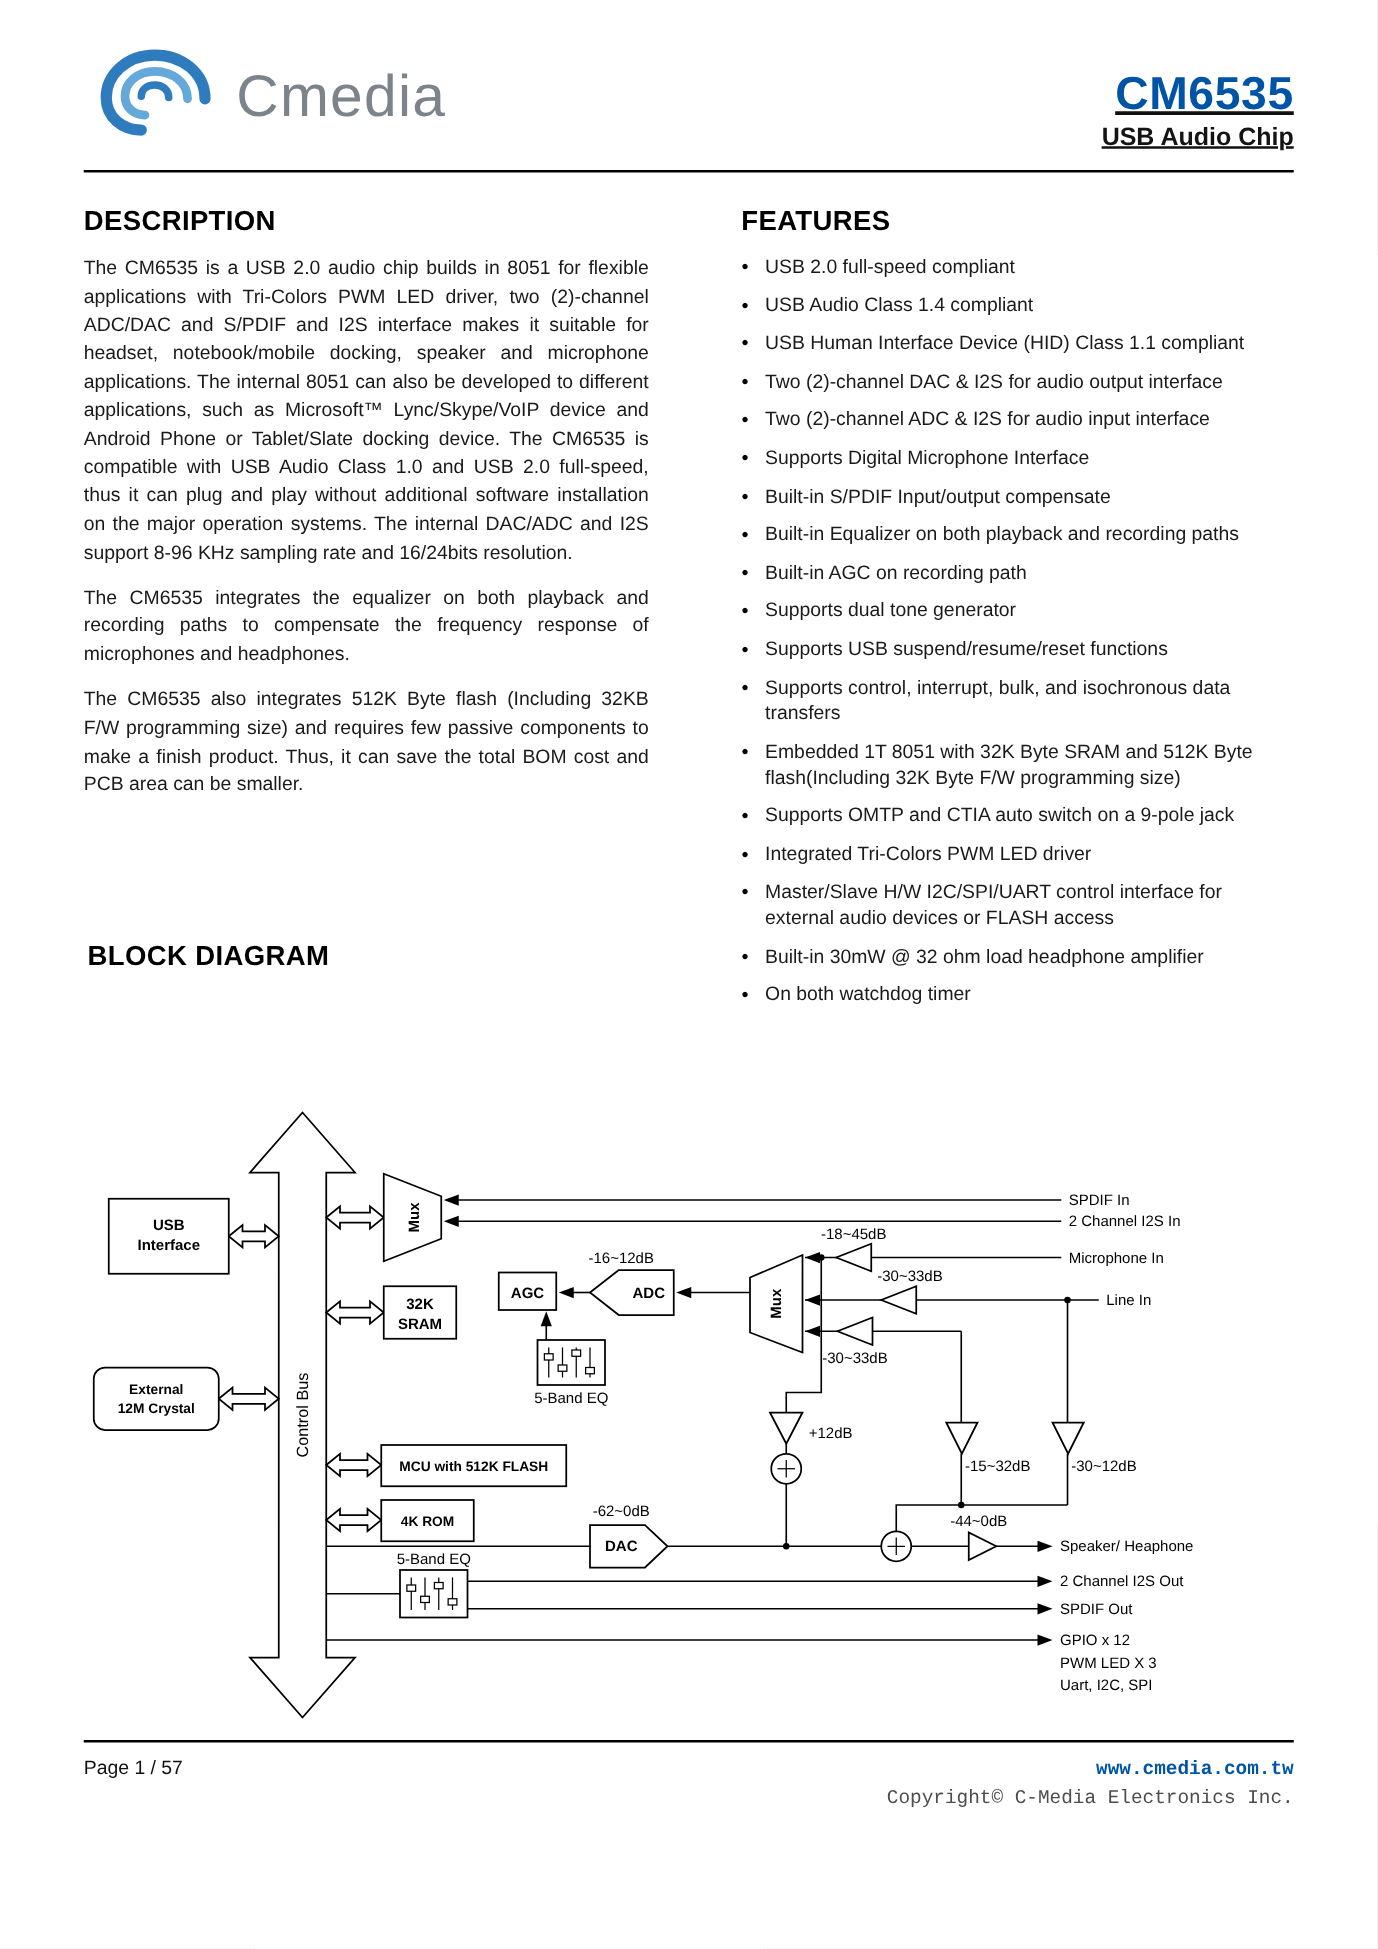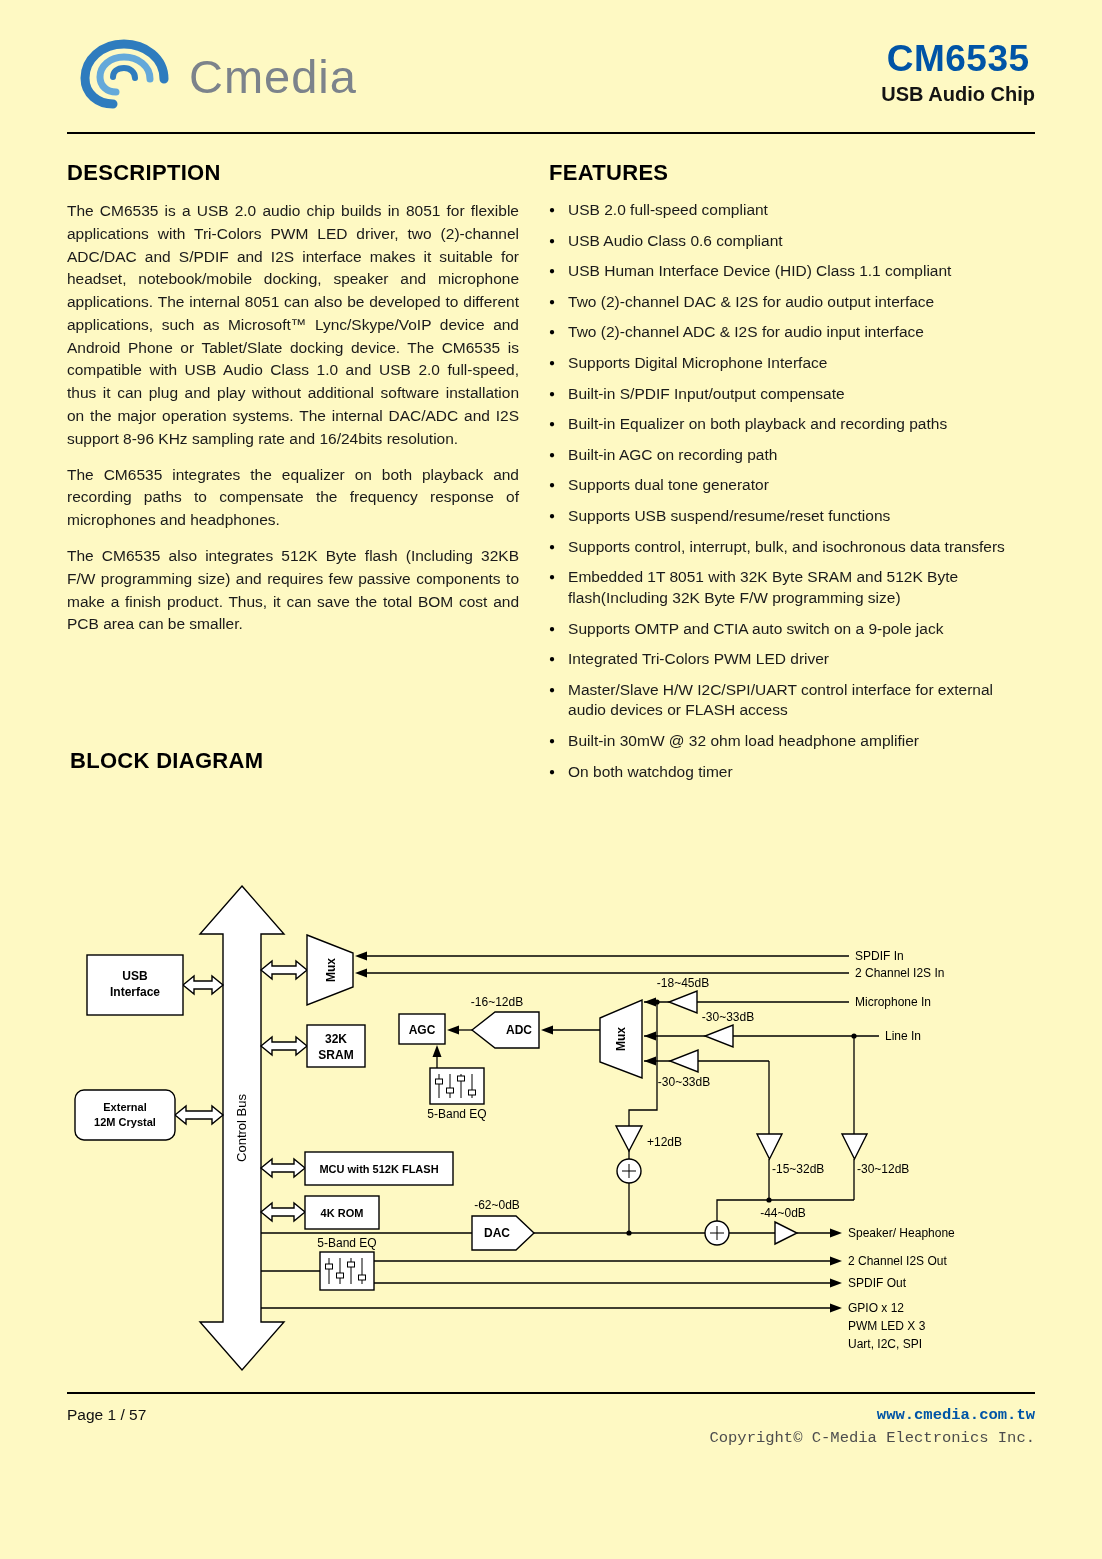--- a/index.html
+++ b/index.html
@@ -1,30 +1,30 @@
 <!DOCTYPE html>
 <html><head>
 <meta charset="utf-8">
 <style>
   html,body { margin:0; padding:0; background:#e8e8e8; }
   .page {
-    width:1102px; height:1559px; margin:0 auto; background:#fef9c3;
+    width:1102px; height:1559px; margin:0 auto; background:#ffffff;
     position:relative; box-sizing:border-box; padding:34px 67px 0;
     font-family:"Liberation Sans", sans-serif; color:#111;
   }
   
   .header { display:flex; justify-content:space-between; align-items:flex-start; }
   .brand { display:flex; align-items:center; gap:4px; }
   .brand-name { font-size:47px; color:#7C838B; letter-spacing:1px; font-weight:500; }
-  .product-block { text-align:center; margin-top:4px; }
+  .product-block { text-align:right; margin-top:20px;text-decoration:underline; }
   .product-name { color:#0054A6; font-size:37px; font-weight:bold; letter-spacing:.5px; }
   .product-sub { font-size:20px; font-weight:bold; color:#141414; margin-top:3px; }
   .rule { border:none; border-top:2.5px solid #000; margin:14px 0 0; }
   
-  .columns { display:flex; margin-top:26px; min-height:714px; align-items:flex-start; }
+  .columns { display:flex; margin-top:26px; min-height:714px; align-items:flex-start;gap:44px; }
   .col-left { width:452px; }
   .col-right { flex:1; padding-left:30px; box-sizing:border-box; }
   h2.section { font-size:22px; font-weight:bold; margin:0 0 14px; letter-spacing:.3px; color:#000; }
   .para { font-size:15.5px; line-height:1.47; text-align:justify; margin:0 0 13px; color:#1a1a1a; }
   .feature { display:flex; gap:13px; margin:0 0 10px; font-size:15.5px; line-height:1.33; color:#1a1a1a; }
   .bullet { flex:0 0 auto; font-size:10px; line-height:1; margin-top:5px; color:#000; }
   .block-title { margin-top:112px; font-size:22px; font-weight:bold; letter-spacing:.3px; padding-left:3px; color:#000; }
   
   .diagram { margin-top:4px; }
   .diagram svg { display:block; }
@@ -80,21 +80,21 @@
       <div class="block-title">BLOCK DIAGRAM</div>
     </div>
     <div class="col-right">
       <h2 class="section">FEATURES</h2>
       <div class="feature">
           <span class="bullet">●</span>
           <span>USB 2.0 full-speed compliant</span>
         </div>
       <div class="feature">
           <span class="bullet">●</span>
-          <span>USB Audio Class 0.6 compliant</span>
+          <span>USB Audio Class 1.4 compliant</span>
         </div>
       <div class="feature">
           <span class="bullet">●</span>
           <span>USB Human Interface Device (HID) Class 1.1 compliant</span>
         </div>
       <div class="feature">
           <span class="bullet">●</span>
           <span>Two (2)-channel DAC &amp; I2S for audio output interface</span>
         </div>
       <div class="feature">

